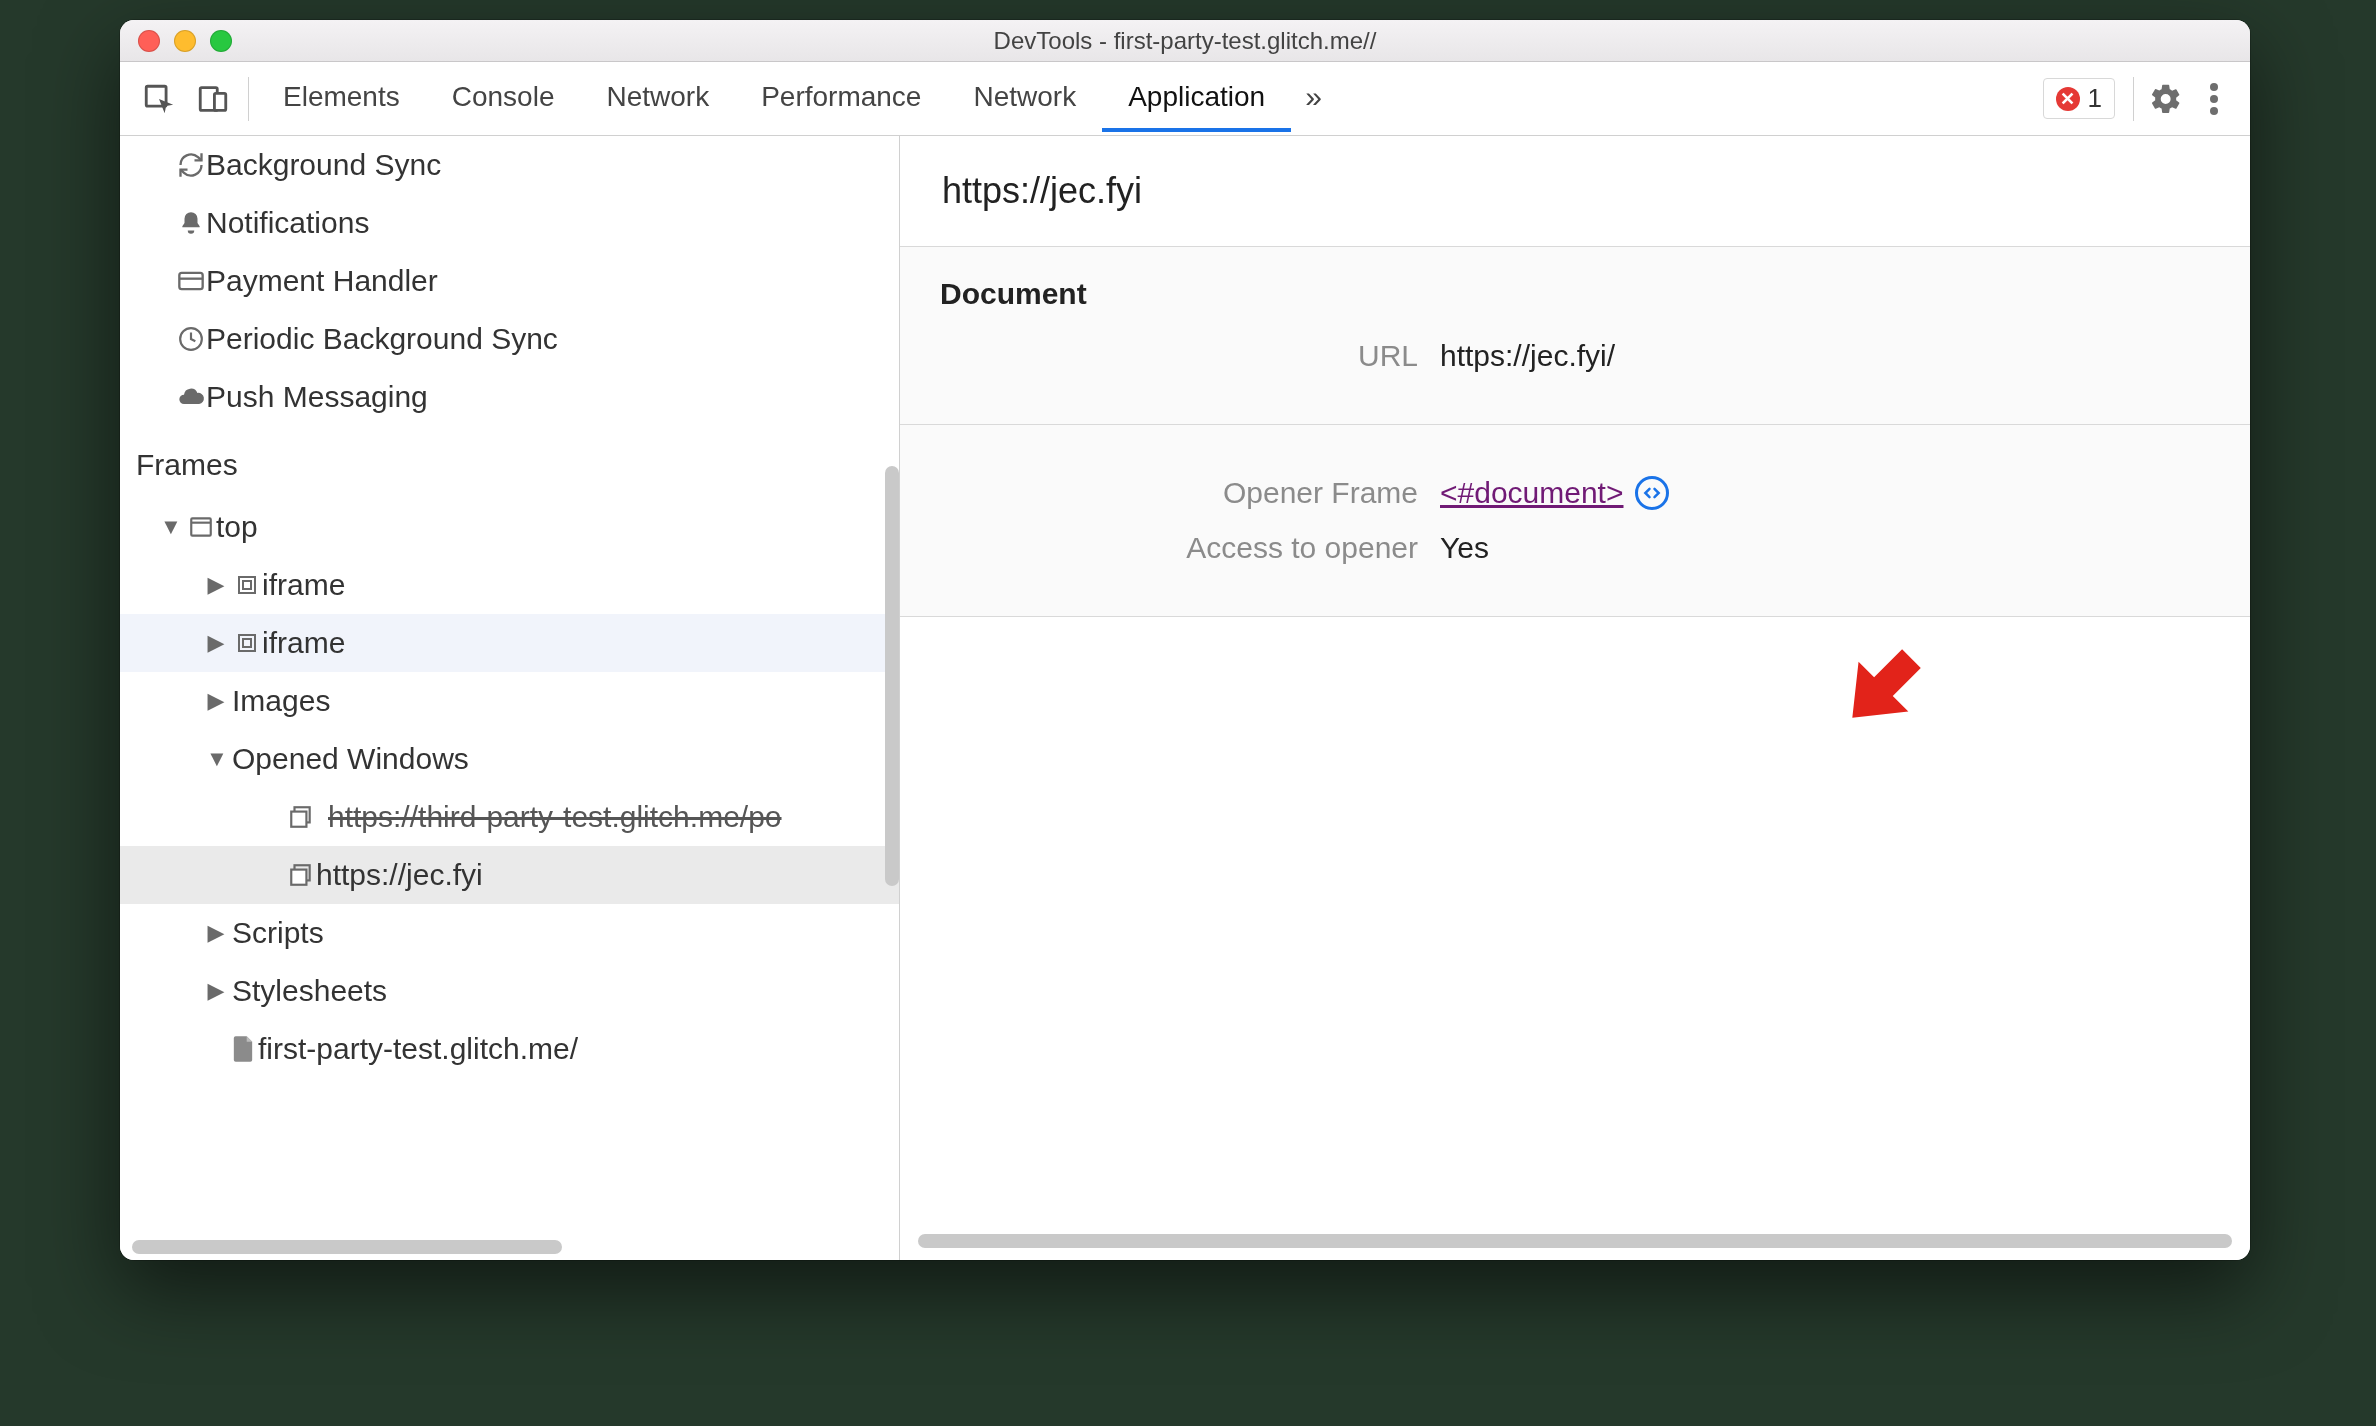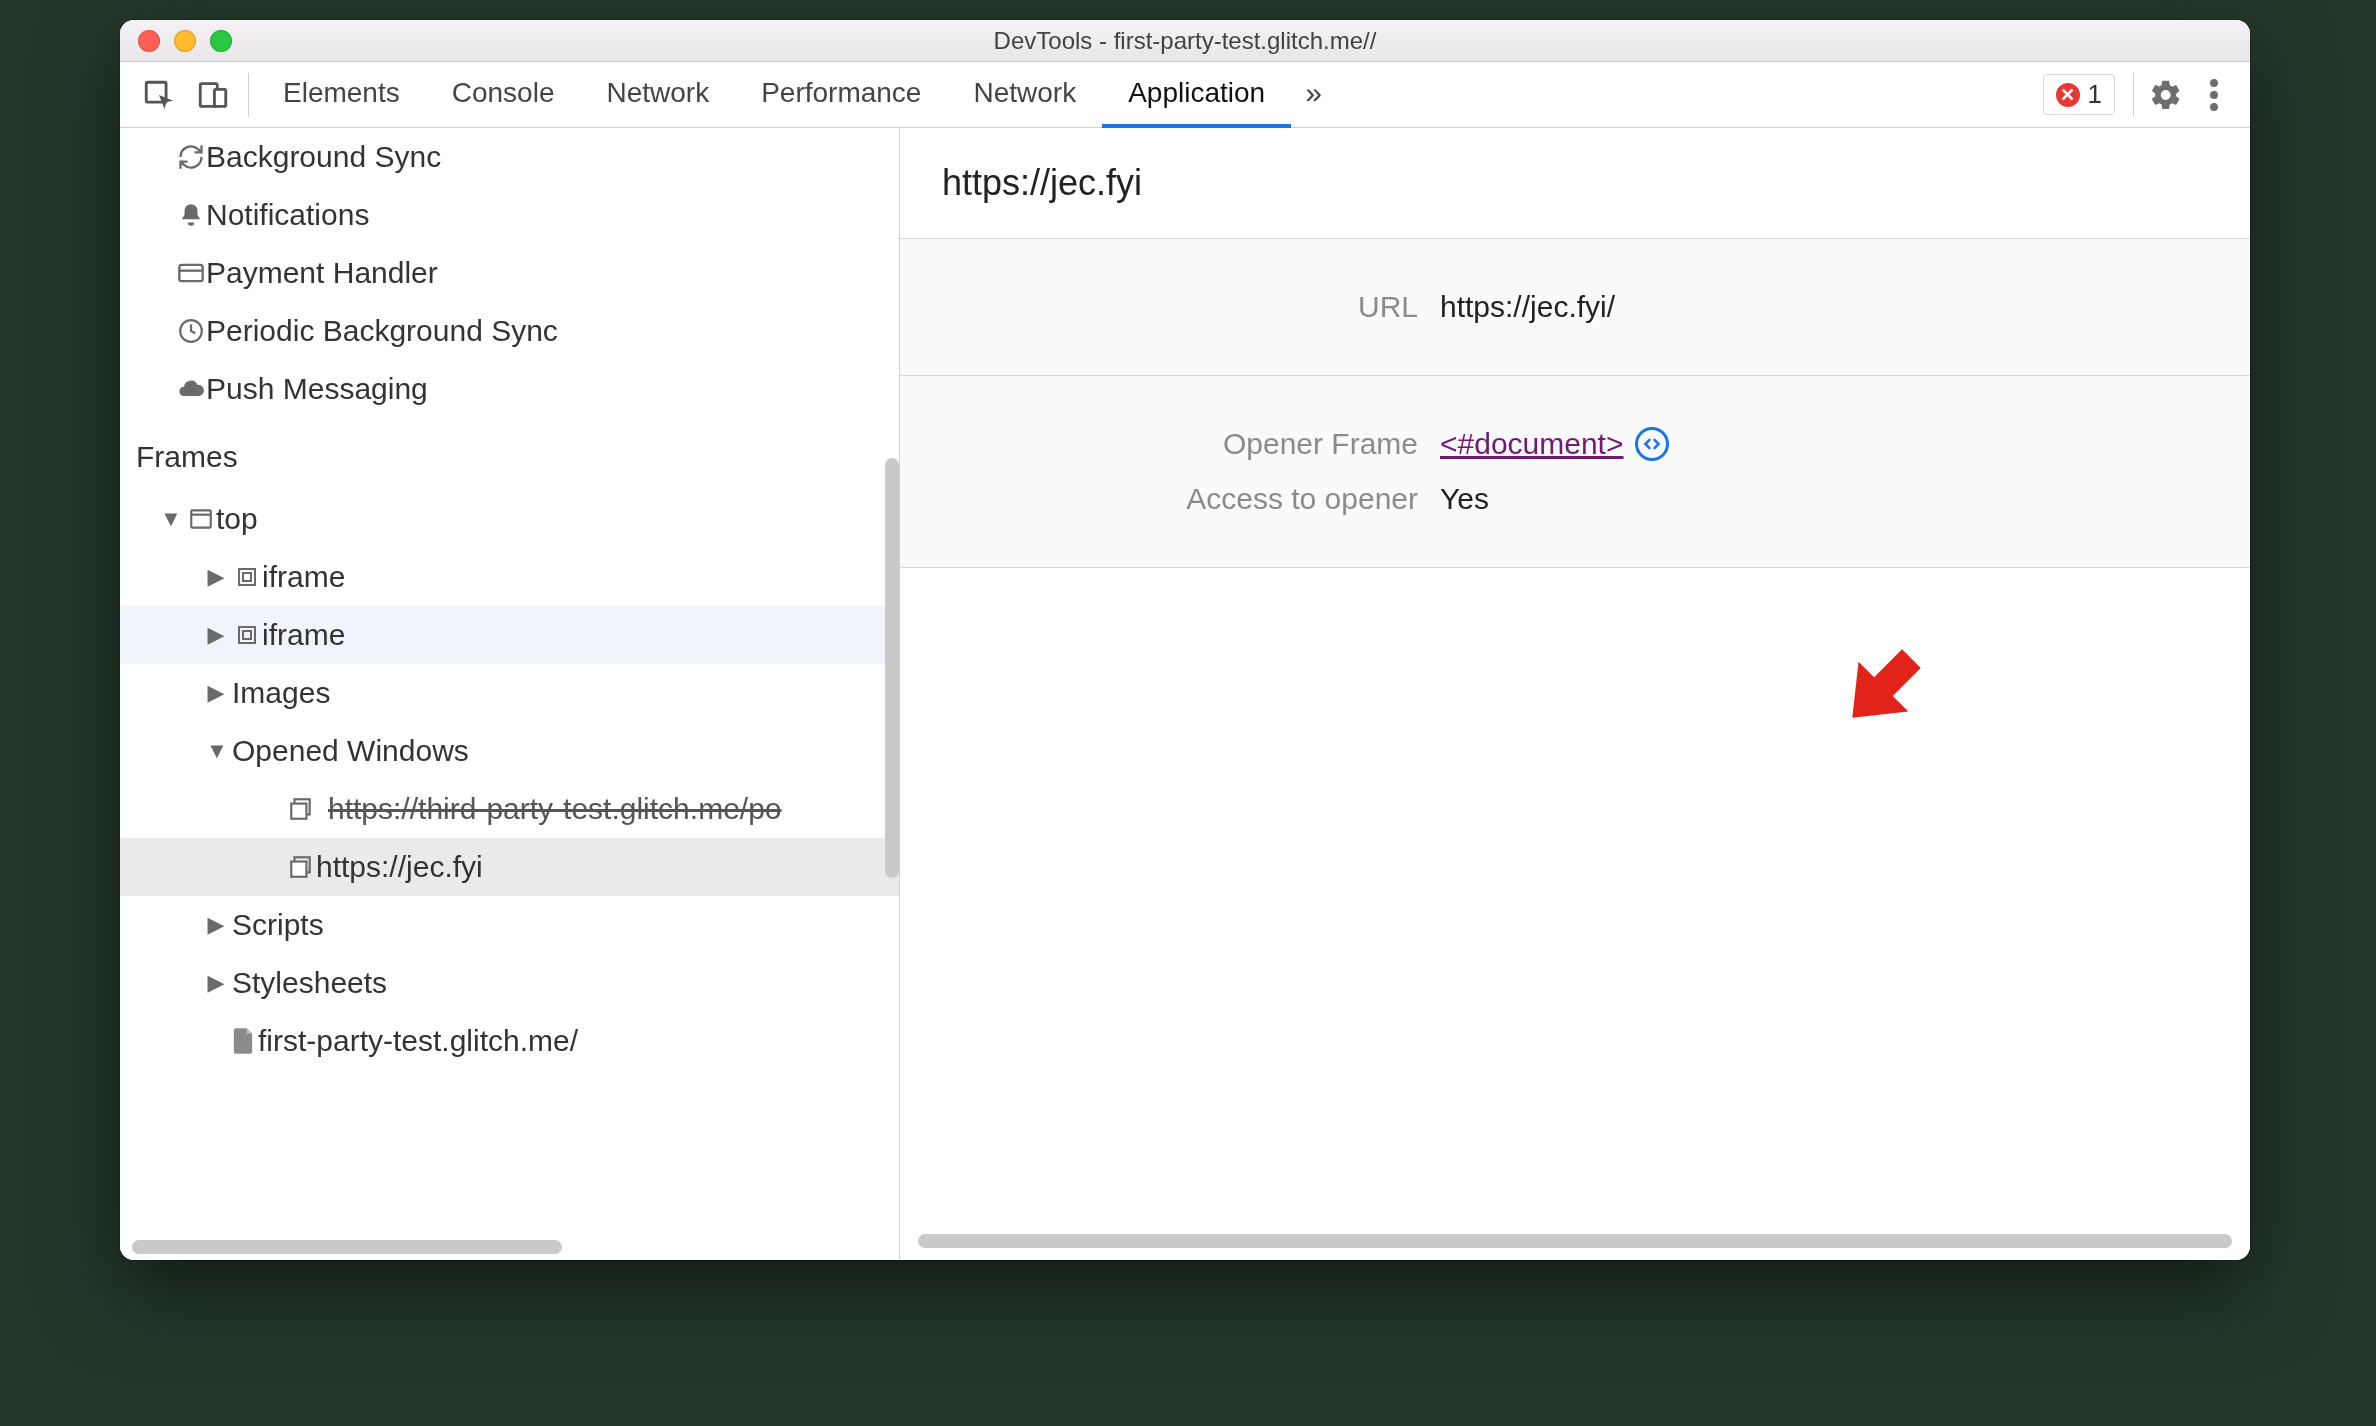--- a/index.html
+++ b/index.html
@@ -27,21 +27,21 @@
   .tl { width: 22px; height: 22px; border-radius: 50%; box-shadow: inset 0 0 0 1px rgba(0,0,0,0.15); }
   .tl.red { background: #ff5f57; }
   .tl.yellow { background: #febc2e; }
   .tl.green { background: #28c840; }
   .title-text {
     position: absolute; left: 0; right: 0; text-align: center;
     font-size: 24px; color: #434343; font-weight: 400;
   }
   
   .toolbar {
-    height: 66px; border-bottom: 1px solid #d0d0d0;
+    height: 74px; border-bottom: 1px solid #d0d0d0;
     display: flex; align-items: center;
     padding: 0 12px; gap: 0;
     background: #fff;
   }
   .tb-iconbtn {
     width: 54px; height: 54px; display:flex; align-items:center; justify-content:center;
     color: #555; cursor: pointer;
   }
   .tb-sep { width:1px; height:44px; background:#d0d0d0; margin: 0 8px; }
   .tab {
@@ -330,20 +330,21 @@
           </div>
         </div>
         <div class="sidebar-scrollbar-v"></div>
         <div class="sb-hscroll"></div>
       </div>
 
       <div class="main">
         <div class="main-title">https://jec.fyi</div>
 
         <div class="section">
+          <div class="sec-title">Document</div>
           <div class="kv">
             <div class="k">URL</div>
             <div class="v">https://jec.fyi/</div>
           </div>
         </div>
 
         <div class="section">
           <div class="kv">
             <div class="k">Opener Frame</div>
             <div class="v">

